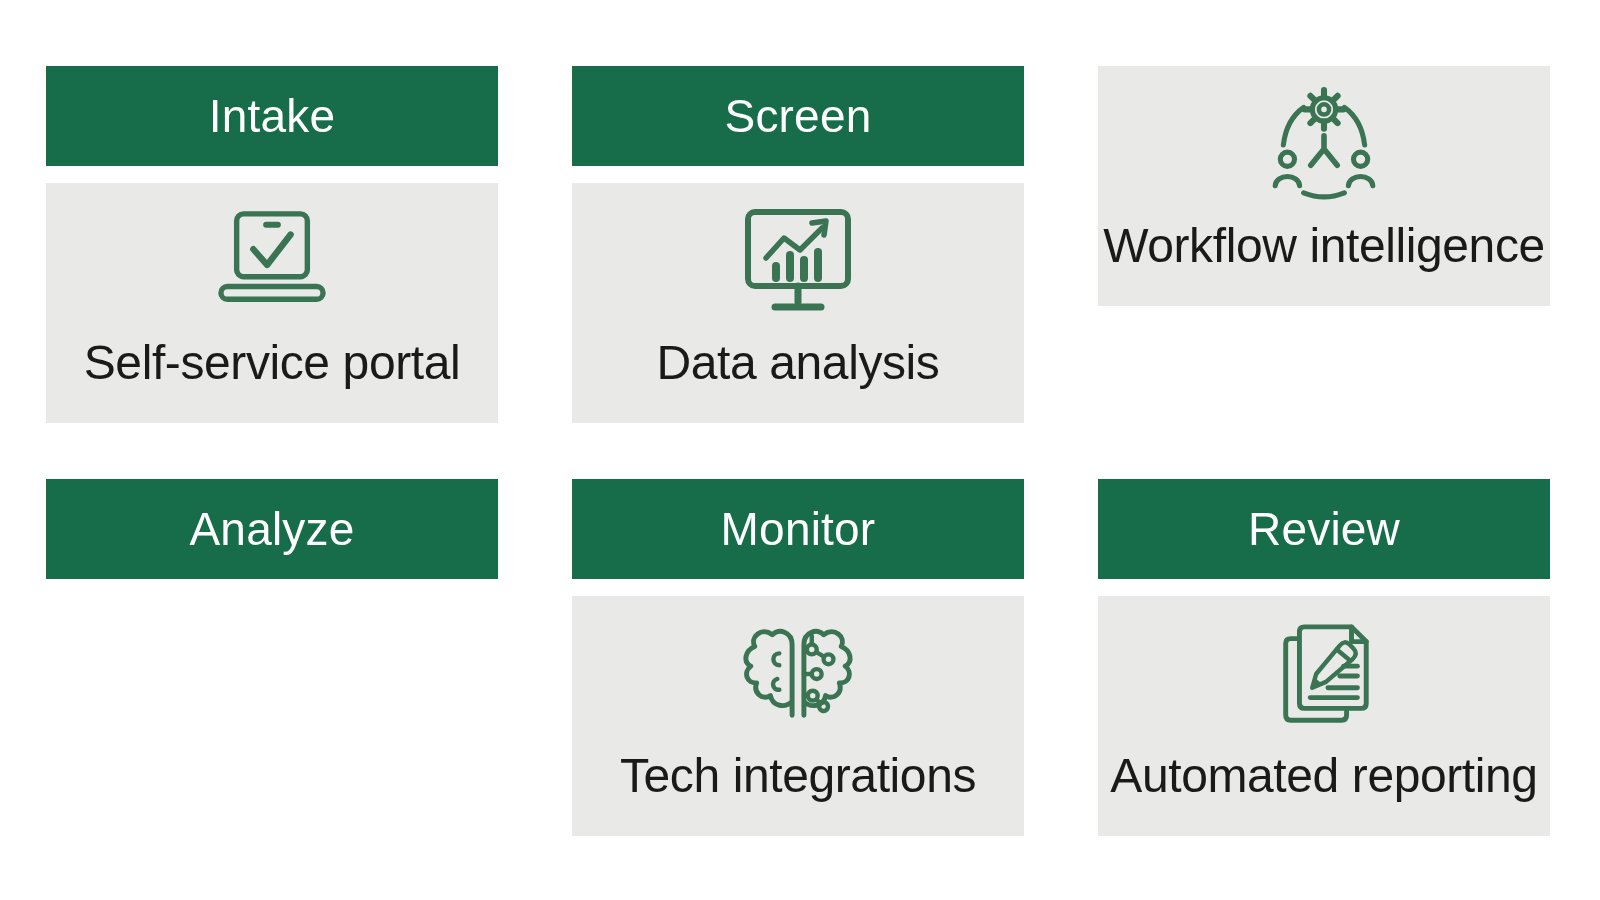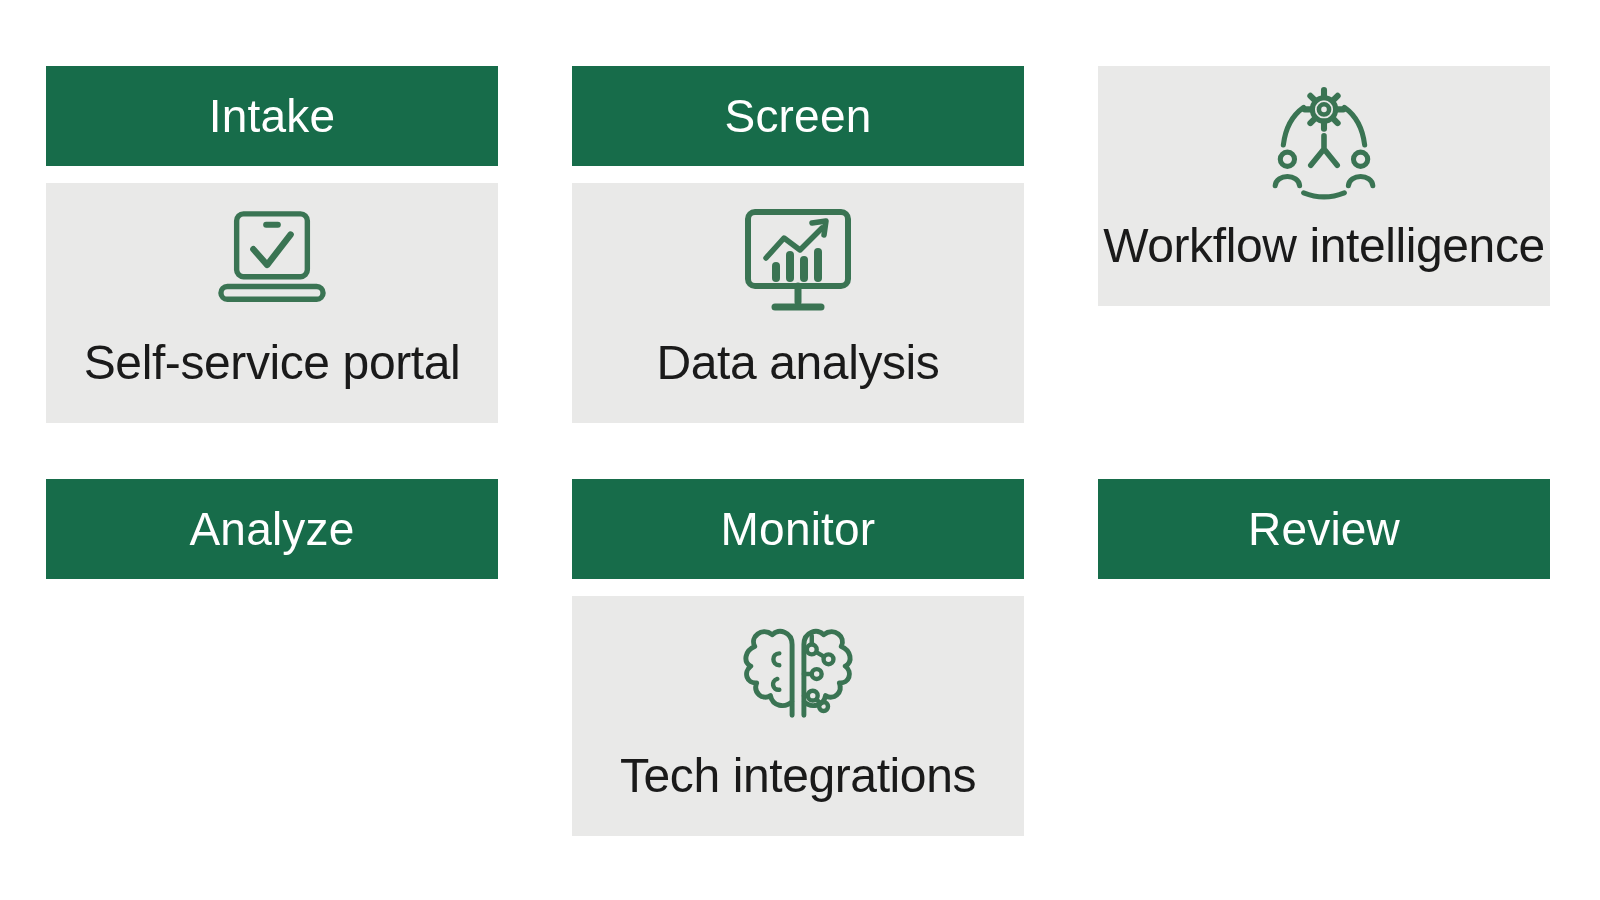--- a/index.html
+++ b/index.html
@@ -175,16 +175,37 @@
           </svg>
         </div>
         <div class="card-label">Tech integrations</div>
       </div>
     </section>
 
     <section class="card">
       <div class="card-header">
         <h2 class="card-title">Review</h2>
       </div>
+      <div class="card-body">
+        <div class="icon-wrap">
+          <svg width="110" height="116" viewBox="0 0 112 118">
+
+            <path class="ic" d="M30 22 H22 Q17 22 17 27 V100 Q17 105 22 105 H74 Q79 105 79 100 V96" stroke-width="5"></path>
+
+            <path class="ic" d="M84 10 H36 Q31 10 31 15 V88 Q31 93 36 93 H94 Q99 93 99 88 V25 L84 10 Z" stroke-width="5"></path>
+            <path class="ic" d="M84 10 V25 H99" stroke-width="5"></path>
+
+            <path class="ic" d="M44 72 L48 58 L72 29 Q77 23 82 28 L86 32 Q91 37 85 43 L58 66 Z" stroke-width="4.5"></path>
+            <path class="ic" d="M69 33 L81 43" stroke-width="4.5"></path>
+            <path d="M44 72 L47 62 L54 68 Z" fill="#3A7453" stroke="none"></path>
+
+            <path class="ic" d="M76 50 H90" stroke-width="5"></path>
+            <path class="ic" d="M72 60 H90" stroke-width="5"></path>
+            <path class="ic" d="M60 72 H90" stroke-width="5"></path>
+            <path class="ic" d="M42 82 H90" stroke-width="5"></path>
+          </svg>
+        </div>
+        <div class="card-label">Automated reporting</div>
+      </div>
     </section>
 
   </div>
 </div>
 
 </body></html>

